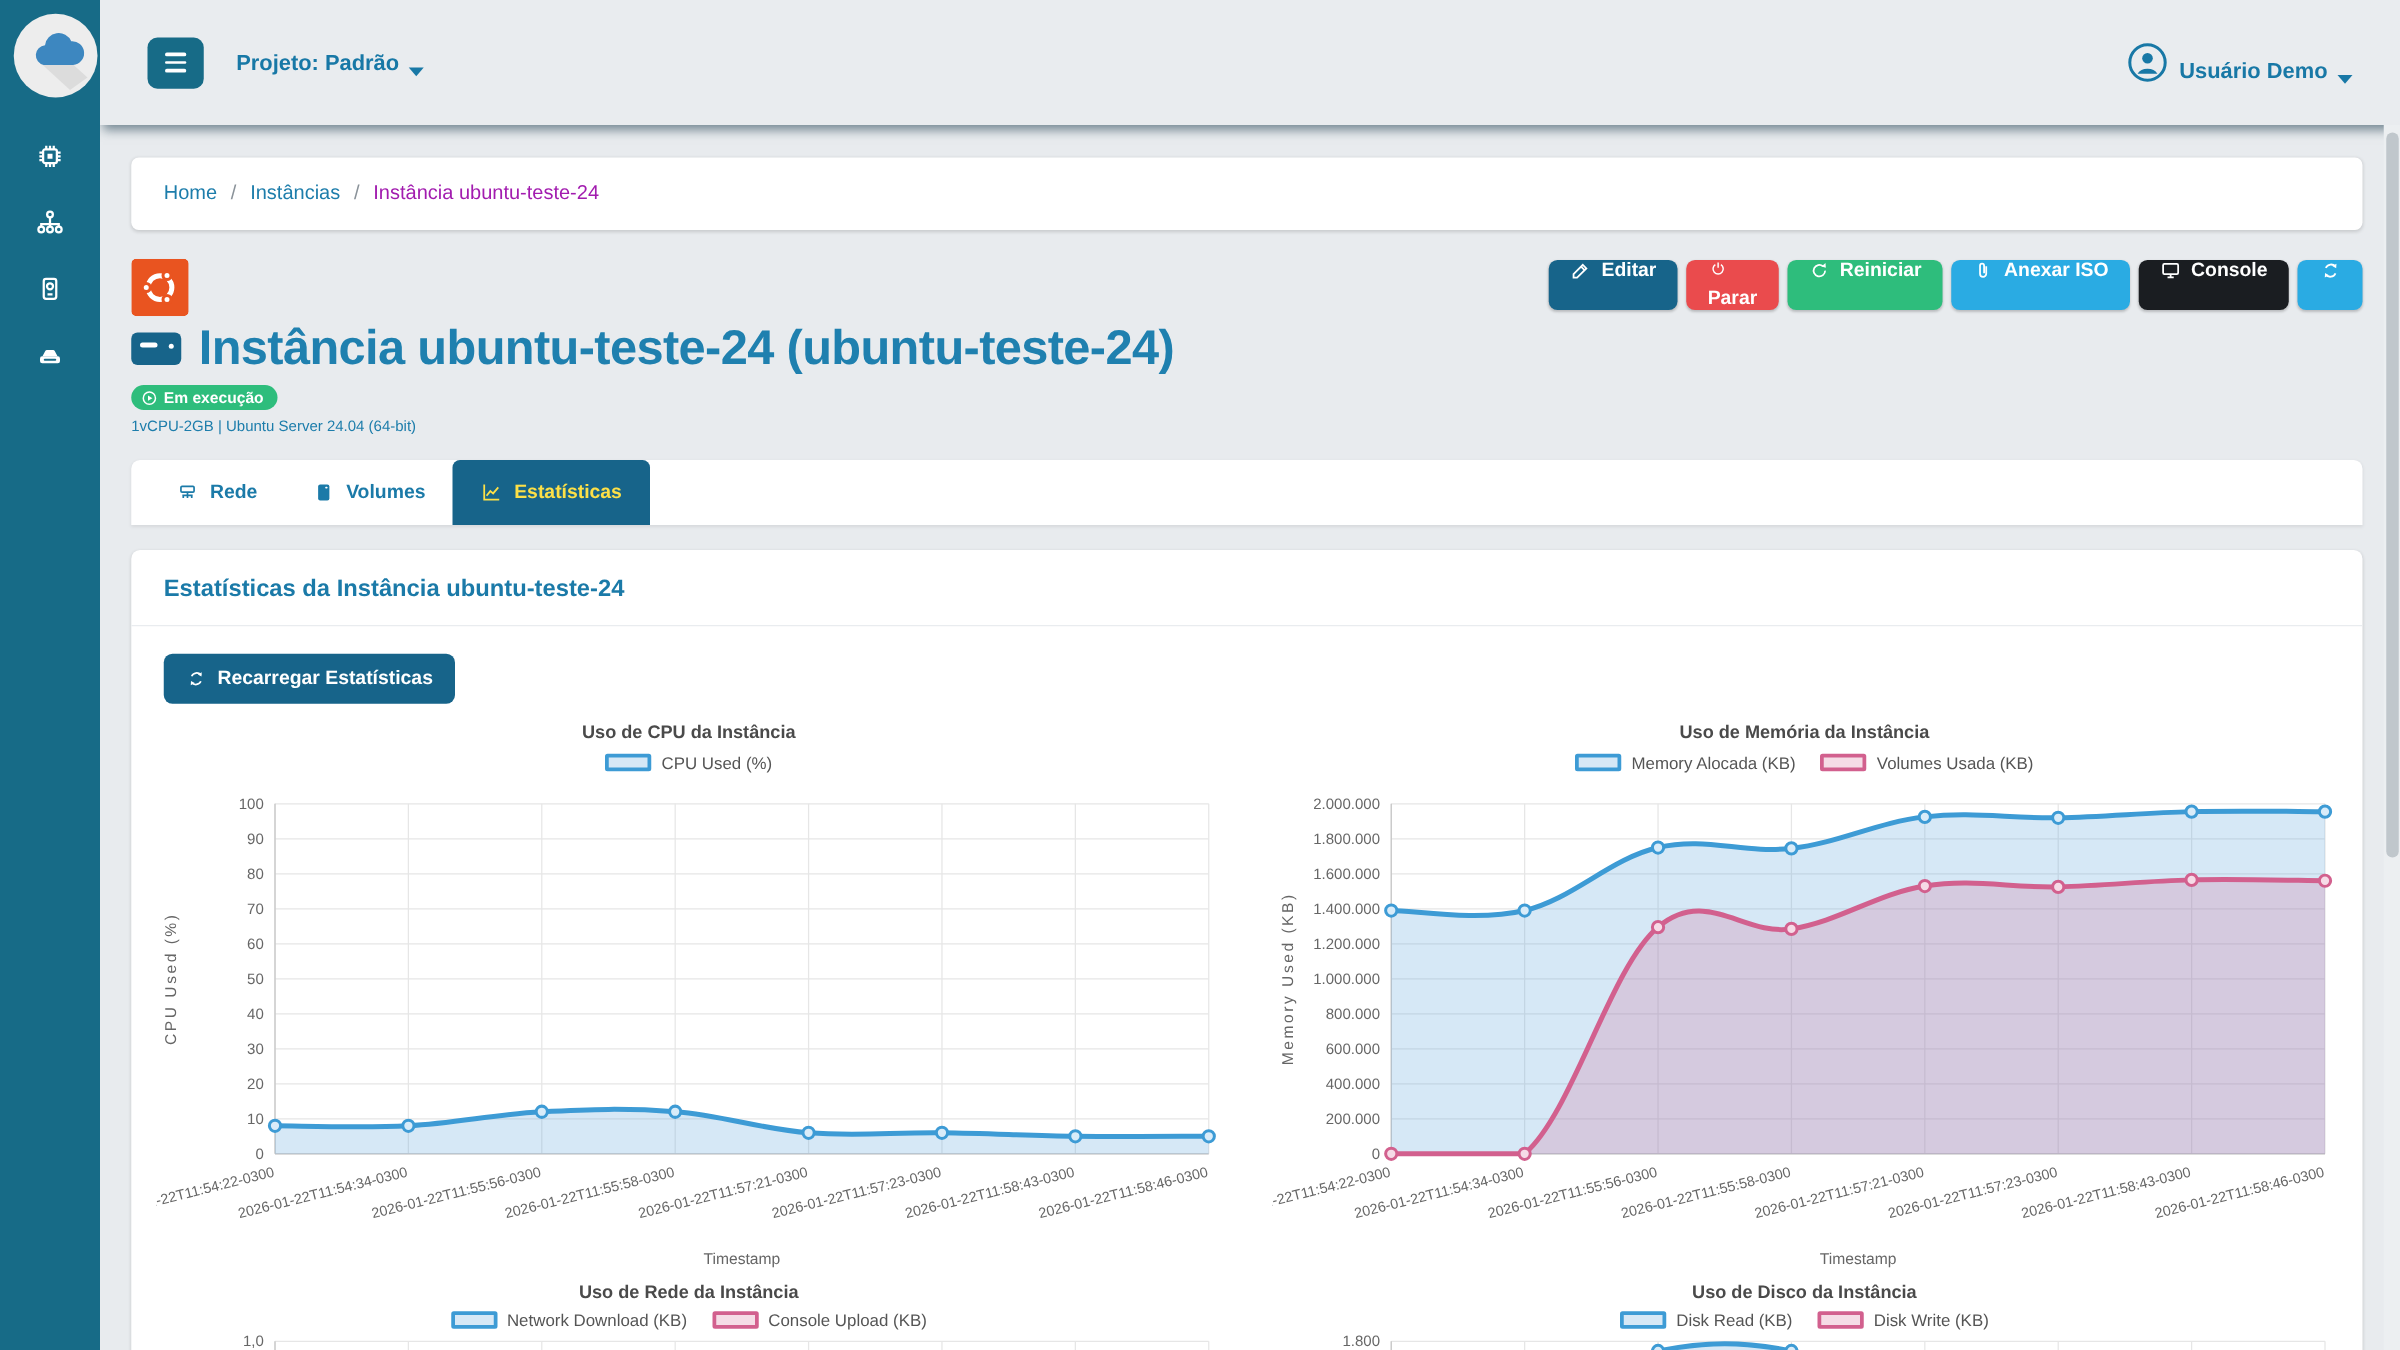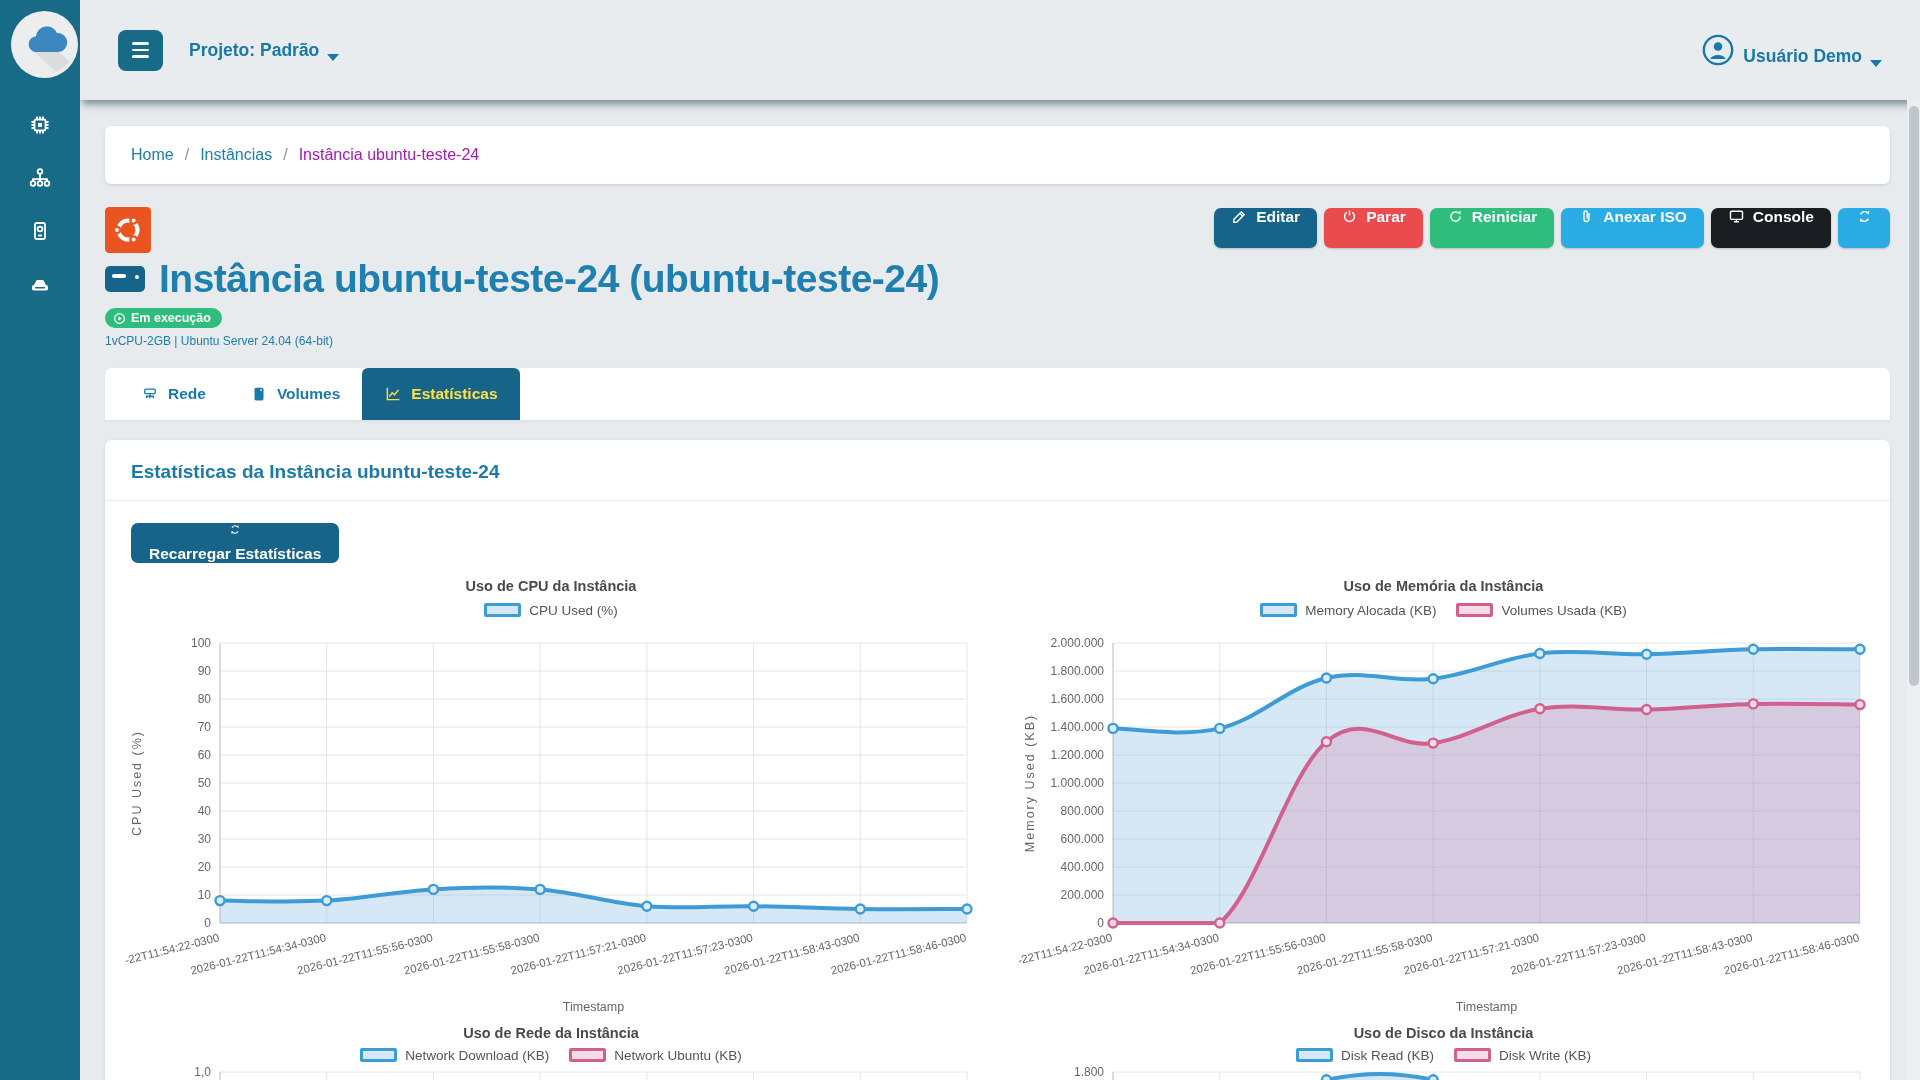--- a/index.html
+++ b/index.html
@@ -31,21 +31,21 @@
   .crumb-link { color:#1d7dab; text-decoration:none; cursor:pointer; }
   .crumb-sep { color:#8a9299; margin:0 11px; }
   .crumb-current { color:#a21caf; }
   
   .os-logo { position:absolute; left:105px; top:207px; width:46px; height:46px; border-radius:4px; overflow:hidden; }
   .actions-row { position:absolute; left:105px; width:1785px; top:208px; display:flex; justify-content:flex-end; gap:7px; }
   .act-btn { height:40px; border:none; border-radius:7px; color:#fff; font-weight:bold; font-size:15.5px; font-family:inherit;
              display:flex; gap:8px; padding:0 17px; cursor:pointer; box-shadow:0 1px 2px rgba(0,0,0,.2); }
   .act-btn svg { width:17px; height:17px; }
   .btn-edit { background:#17648a; }
-  .btn-stop { background:#ea4b4d; }
+  .btn-stop { background:#ea4b4d;flex-direction:column; }
   .btn-restart { background:#2ebd7c; }
   .btn-iso { background:#2aabe3; }
   .btn-console { background:#1a1d21; }
   .btn-sync { background:#2aabe3; width:52px; justify-content:center; padding:0; }
   .page-title-row { position:absolute; left:105px; top:257px; display:flex; align-items:center; gap:14px; }
   .server-card-icon { width:40px; height:26px; background:#17648a; border-radius:5px; position:relative; flex:0 0 auto; }
   .server-card-icon i { position:absolute; left:7px; top:8px; width:14px; height:4px; background:#fff; border-radius:2px; }
   .server-card-icon b { position:absolute; right:6px; top:9px; width:4px; height:4px; background:#fff; border-radius:50%; }
   .page-title { color:#1f80af; font-size:39px; font-weight:bold; letter-spacing:-0.5px; }
   .status-badge { position:absolute; left:105px; top:308px; background:#2ebd7c; color:#fff; font-size:12.5px; font-weight:bold;
@@ -57,21 +57,21 @@
               display:flex; align-items:stretch; padding-left:14px; box-shadow:0 1px 3px rgba(0,0,0,.08); }
   .tab { display:flex; align-items:center; gap:9px; padding:0 22px; color:#1b7aa8; font-weight:bold; font-size:15.5px; cursor:pointer; }
   .tab svg { width:18px; height:18px; }
   .tab.active { background:#17648a; color:#fde047; border-radius:6px 6px 0 0; }
   
   .stats-card { position:absolute; left:105px; width:1785px; top:440px; height:720px; background:#fff; border-radius:7px;
                 box-shadow:0 1px 3px rgba(0,0,0,.14); overflow:hidden; }
   .stats-heading { padding:21px 26px 17px; color:#1b7aa8; font-weight:bold; font-size:19px; }
   .stats-divider { border-top:1px solid #e9ecef; }
   .reload-btn { margin:22px 26px 0; background:#17648a; border:none; color:#fff; font-weight:bold; font-size:15.5px; font-family:inherit;
-                border-radius:7px; height:40px; padding:0 18px; display:flex; align-items:center; gap:9px; cursor:pointer;flex-direction:column; }
+                border-radius:7px; height:40px; padding:0 18px; display:flex; align-items:center; gap:9px; cursor:pointer; }
   .reload-btn svg { width:16px; height:16px; }
   .charts-grid { display:grid; grid-template-columns:1fr 1fr; column-gap:40px; padding:12px 20px 0; }
   .chart-box { width:852px; }
   .chart-title { text-align:center; font-size:14.5px; font-weight:bold; color:#4a4a4a; height:22px; line-height:22px; }
   .chart-legend { display:flex; justify-content:center; align-items:center; gap:20px; height:26px; }
   .chart-box.partial .chart-legend { height:22px; }
   .legend-item { display:flex; align-items:center; gap:8px; cursor:pointer; }
   .legend-swatch { width:37px; height:14px; border:3px solid; border-radius:2px; display:inline-block; }
   .legend-label { font-size:13.5px; color:#555; }
   
@@ -408,21 +408,21 @@
     </div>
     <div class="chart-box partial">
       <div class="chart-title">Uso de Rede da Instância</div>
       <div class="chart-legend">
           <span class="legend-item">
             <span class="legend-swatch" style="border-color: rgb(61, 155, 213); background: rgba(91, 163, 219, 0.25);"></span>
             <span class="legend-label">Network Download (KB)</span>
           </span>
           <span class="legend-item">
             <span class="legend-swatch" style="border-color: rgb(210, 96, 142); background: rgba(210, 96, 142, 0.22);"></span>
-            <span class="legend-label">Network Ubuntu (KB)</span>
+            <span class="legend-label">Console Upload (KB)</span>
           </span>
         </div>
       <div class="chart-plot"><svg width="852" height="120" viewBox="0 0 852 120">
             <line x1="95" y1="6" x2="842" y2="6" stroke="#e6e6e6" stroke-width="1"></line>
             <text x="86" y="10" text-anchor="end" font-size="12" fill="#666">1,0</text>
             <line x1="95" y1="6" x2="95" y2="120" stroke="#e6e6e6" stroke-width="1"></line>
             <line x1="201.71428571428572" y1="6" x2="201.71428571428572" y2="120" stroke="#e6e6e6" stroke-width="1"></line>
             <line x1="308.42857142857144" y1="6" x2="308.42857142857144" y2="120" stroke="#e6e6e6" stroke-width="1"></line>
             <line x1="415.14285714285717" y1="6" x2="415.14285714285717" y2="120" stroke="#e6e6e6" stroke-width="1"></line>
             <line x1="521.8571428571429" y1="6" x2="521.8571428571429" y2="120" stroke="#e6e6e6" stroke-width="1"></line>

